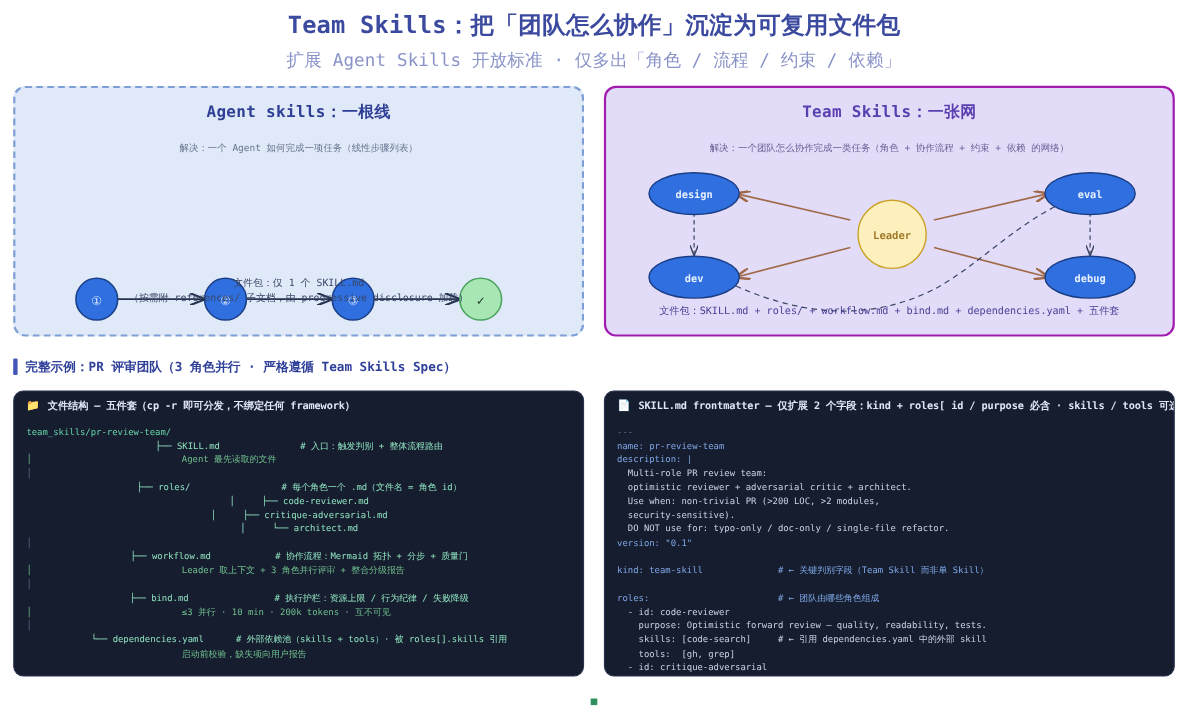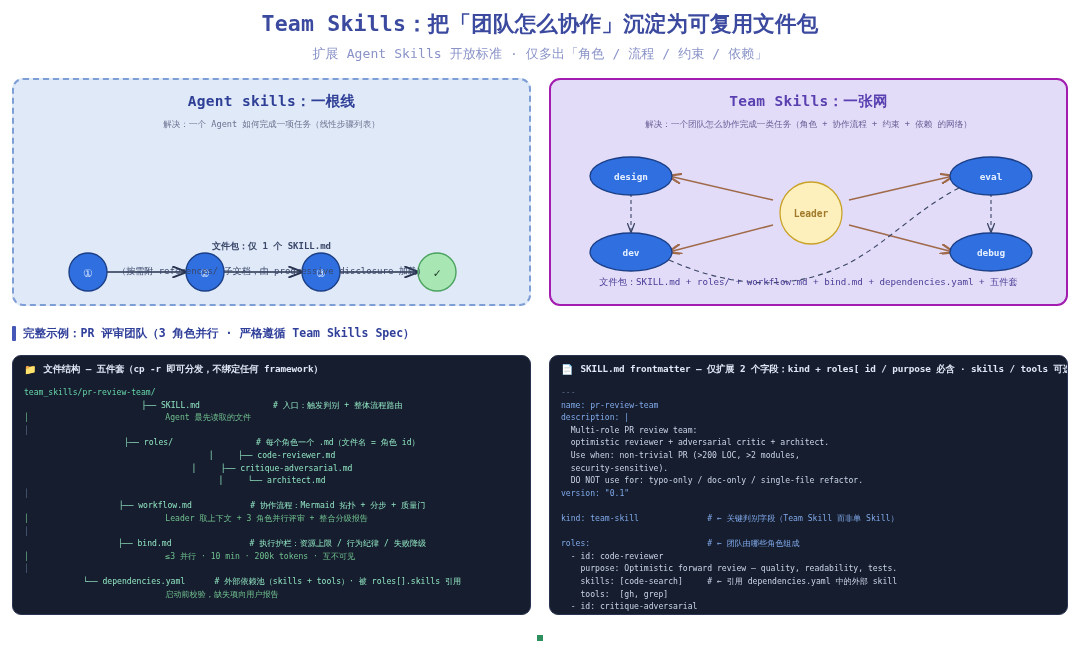--- a/index.html
+++ b/index.html
@@ -14,21 +14,21 @@
   
   .header { padding-top: 9px; text-align: center; }
   .title {
     font-family: "DejaVu Sans Mono", "Liberation Mono", monospace;
     font-size: 21.5px; font-weight: bold; color: #3b4a9e;
     letter-spacing: .2px; line-height: 30px; white-space: nowrap;
   }
   .subtitle {
     margin-top: 6px;
     font-family: "DejaVu Sans Mono", "Liberation Mono", monospace;
-    font-size: 13px; color: #8a93c8; letter-spacing: .1px; white-space: nowrap;
+    font-size: 16px; color: #8a93c8; letter-spacing: .1px; white-space: nowrap;
   }
 
   
   .panels {
     position: absolute; top: 78px; left: 12px;
     width: 1056px; height: 232px;
     display: flex; gap: 18px;
   }
   .panel { position: relative; border-radius: 11px; overflow: hidden; }
   .panel-left {
@@ -42,34 +42,34 @@
     border: 2px solid #a21caf;
   }
   .p-title {
     text-align: center; margin-top: 12px;
     font-family: "DejaVu Sans Mono", "Liberation Mono", monospace;
     font-size: 14.5px; font-weight: bold; letter-spacing: .3px;
   }
   .panel-left .p-title { color: #2f3f96; }
   .panel-right .p-title { color: #5a3fb0; }
   .p-sub {
-    text-align: center; margin-top: 8px;
+    text-align: center; margin-top: 18px;
     font-family: "DejaVu Sans Mono", "Liberation Mono", monospace;
     font-size: 8.6px; color: #6b7490; white-space: nowrap;
   }
   .panel-right .p-sub { color: #6a5f96; }
 
   .p-foot {
     position: absolute; left: 0; right: 0; text-align: center;
     font-family: "DejaVu Sans Mono", "Liberation Mono", monospace;
     font-size: 9px; white-space: nowrap;
   }
   .panel-left .p-foot { color: #3a4768; }
   .panel-right .p-foot { color: #4a3d95; font-size: 9.2px; }
-  .foot-l1 { bottom: 51px; font-weight: bold; }
+  .foot-l1 { bottom: 40px; }
   .foot-l2 { bottom: 26px; }
   .foot-r1 { bottom: 15px; }
 
   svg { display: block; }
   .diagram { position: absolute; left: 0; top: 0; }
 
   
   .section-hd {
     position: absolute; top: 326px; left: 12px;
     display: flex; align-items: center; gap: 7px;

